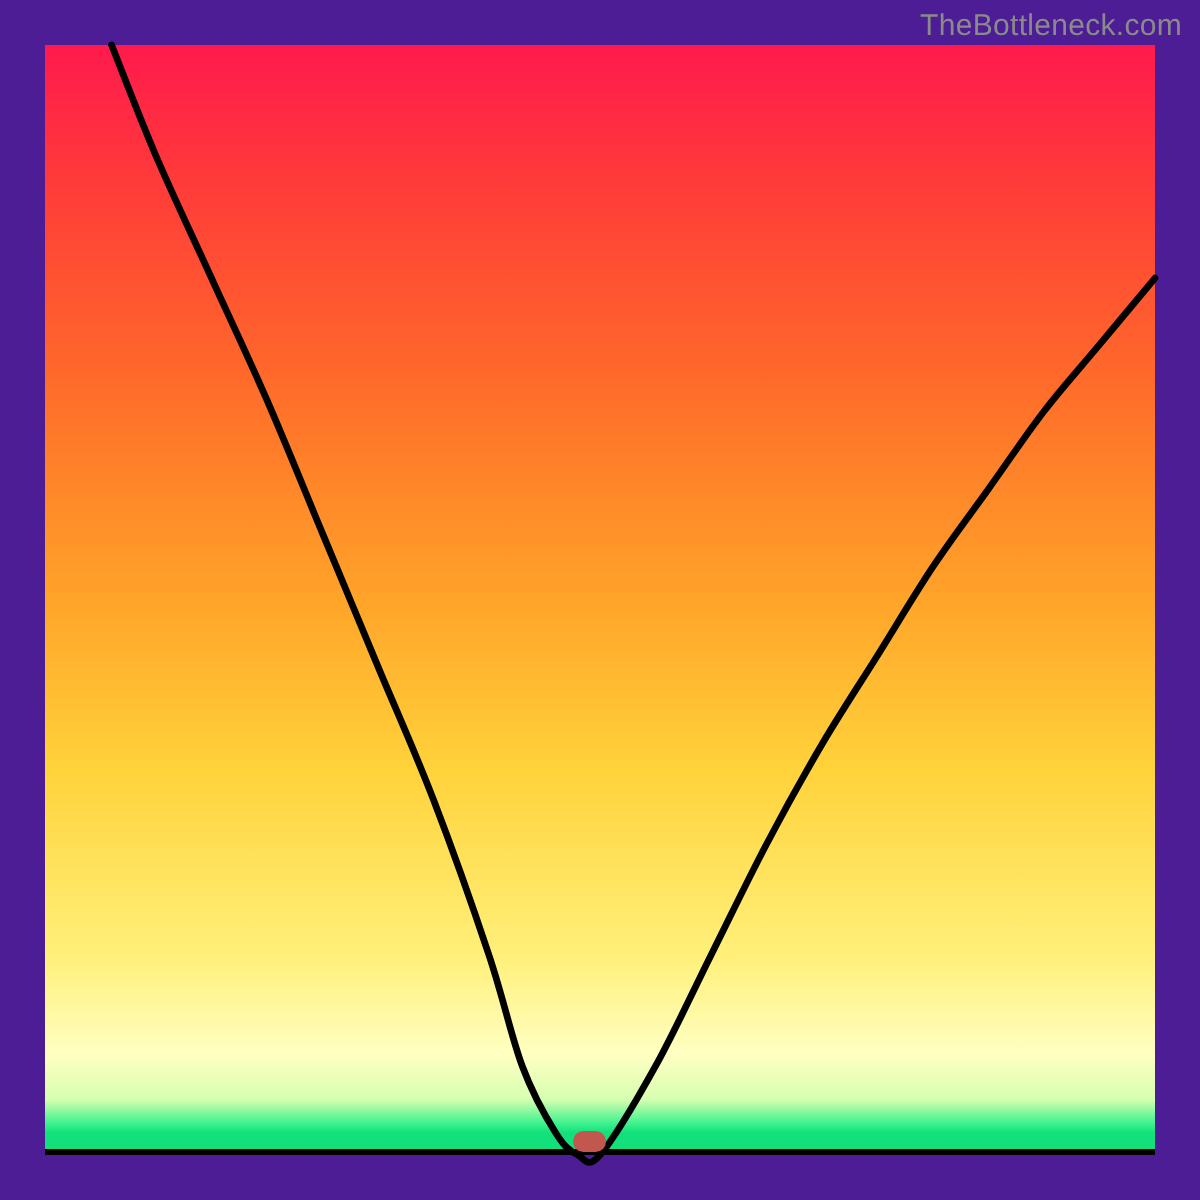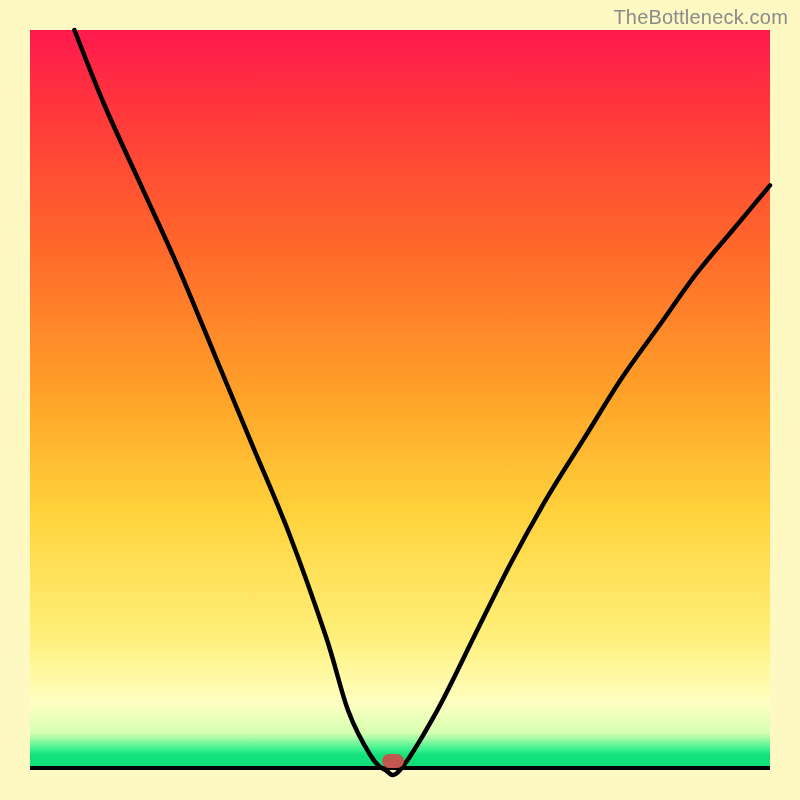--- a/index.html
+++ b/index.html
@@ -8,21 +8,21 @@
     width: 800px;
     height: 800px;
     background: #000;
     overflow: hidden;
     font-family: Arial, Helvetica, sans-serif;
   }
   .stage {
     position: relative;
     width: 800px;
     height: 800px;
-    background: #fef9c3;
+    background: #4c1d95;
   }
   .plot-area {
     position: absolute;
     left: 30px;
     top: 30px;
     width: 740px;
     height: 740px;
     
     background: linear-gradient(
       to bottom,

